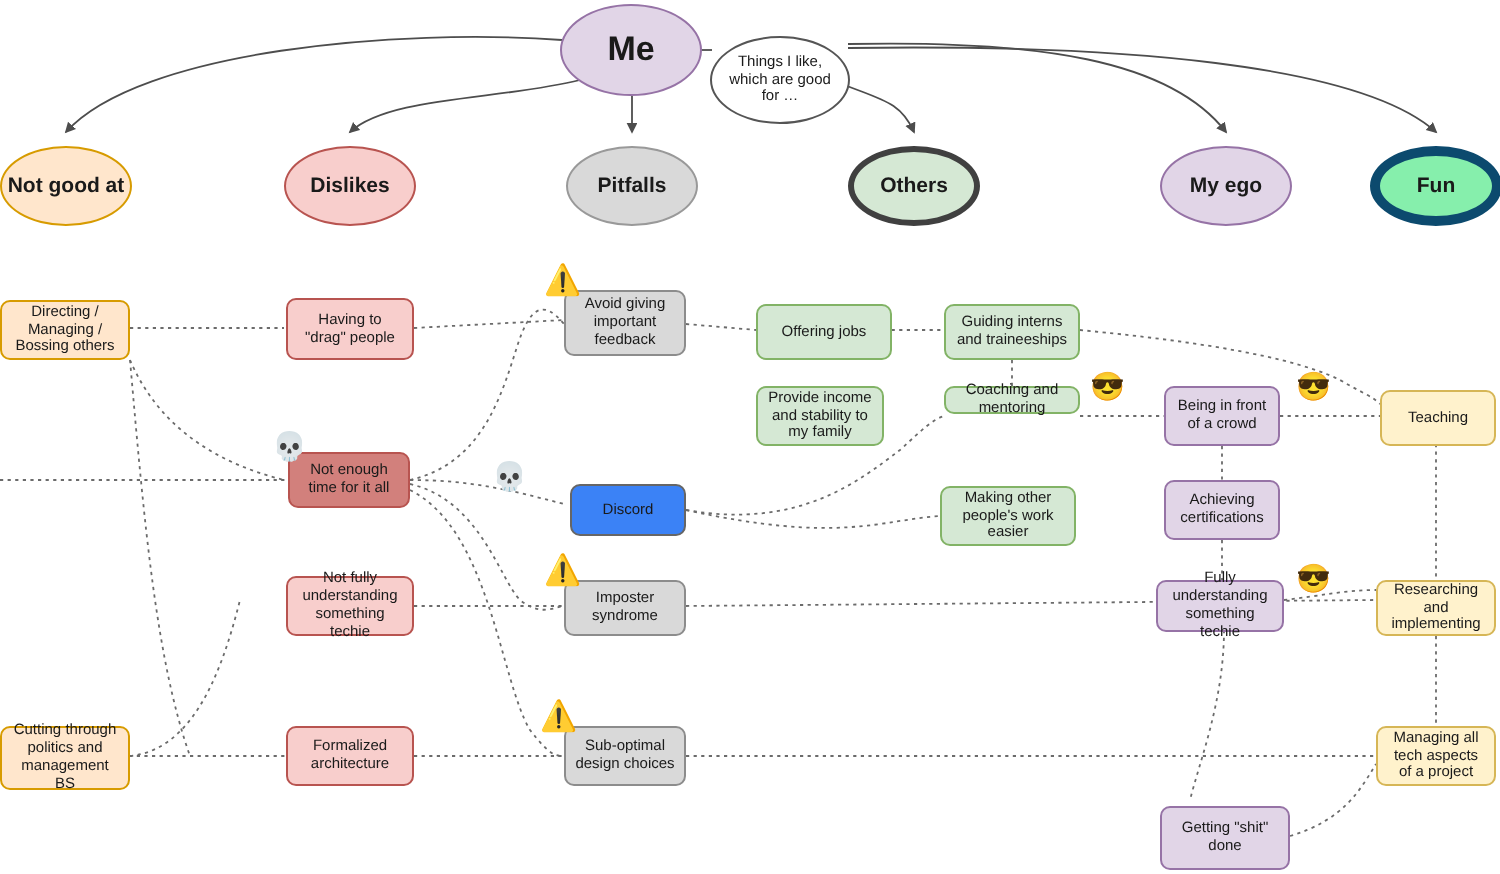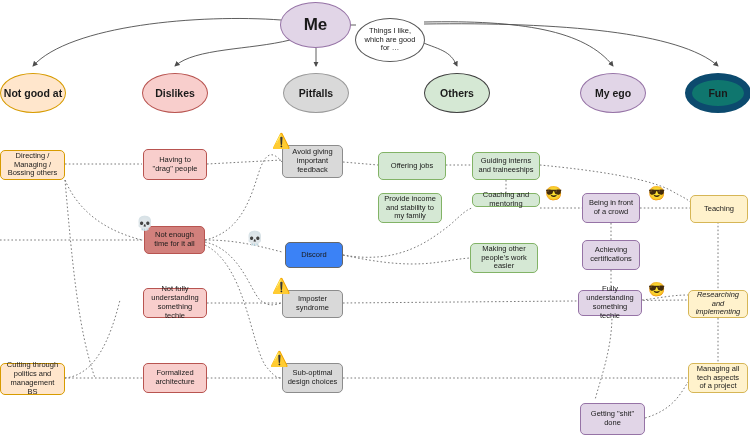--- a/index.html
+++ b/index.html
@@ -48,23 +48,23 @@
     border: 1px solid #555555;
     padding: 0 6px;
   }
   .cat-node {
     font-size: 10.5px;
     font-weight: bold;
   }
   .cat-orange { background:#ffe6cc; border:1px solid #d79b00; }
   .cat-red    { background:#f8cecc; border:1px solid #b85450; }
   .cat-gray   { background:#d9d9d9; border:1px solid #999999; }
-  .cat-green  { background:#d5e8d4; border:1px solid #404040; }
+  .cat-green  { background:#d5e8d4; border:3px solid #404040; }
   .cat-purple { background:#e1d5e7; border:1px solid #9673a6; }
-  .cat-yellow { background:#0f766e; border:7px solid #0c4a6e; }
+  .cat-yellow { background:#86efac; border:5px solid #0c4a6e; }
 
   .box {
     border-radius: 5px;
     font-size: 7.5px;
     padding: 2px 4px;
   }
   .box-orange  { background:#ffe6cc; border:1px solid #d79b00; }
   .box-red     { background:#f8cecc; border:1px solid #b85450; }
   .box-reddark { background:#d2807c; border:1px solid #b85450; }
   .box-gray    { background:#d9d9d9; border:1px solid #8c8c8c; }
@@ -250,20 +250,20 @@
   </div>
   <span class="emoji" style="left:648px; top:282px;">😎</span>
 
   <div class="node box box-purple" style="left:580px; top:403px; width:65px; height:32px;">
     <span>Getting "shit" done</span>
   </div>
 
   <div class="node box box-yellow" style="left:690px; top:195px; width:58px; height:28px;">
     <span>Teaching</span>
   </div>
-  <div class="node box box-yellow" style="left:688px; top:290px; width:60px; height:28px;font-style:italic;">
+  <div class="node box box-yellow" style="left:688px; top:290px; width:60px; height:28px;">
     <span>Researching and implementing</span>
   </div>
   <div class="node box box-yellow" style="left:688px; top:363px; width:60px; height:30px;">
     <span>Managing all tech aspects of a project</span>
   </div>
 
 </div>
 
 </body></html>

